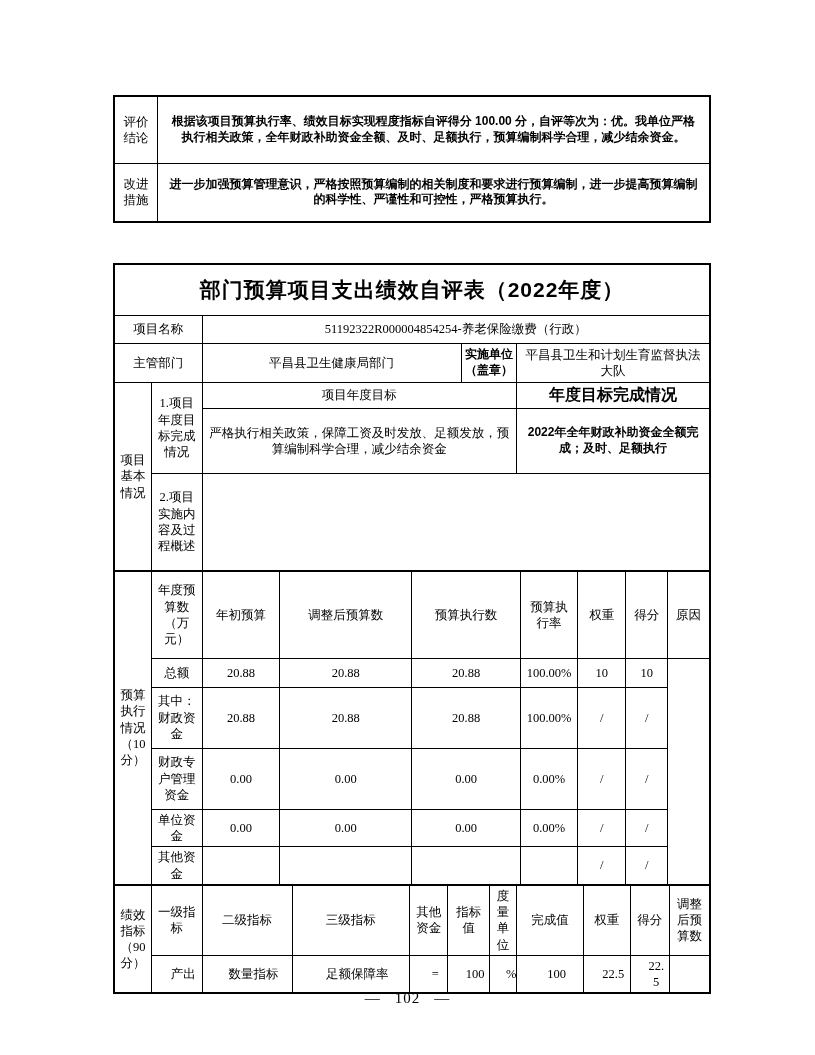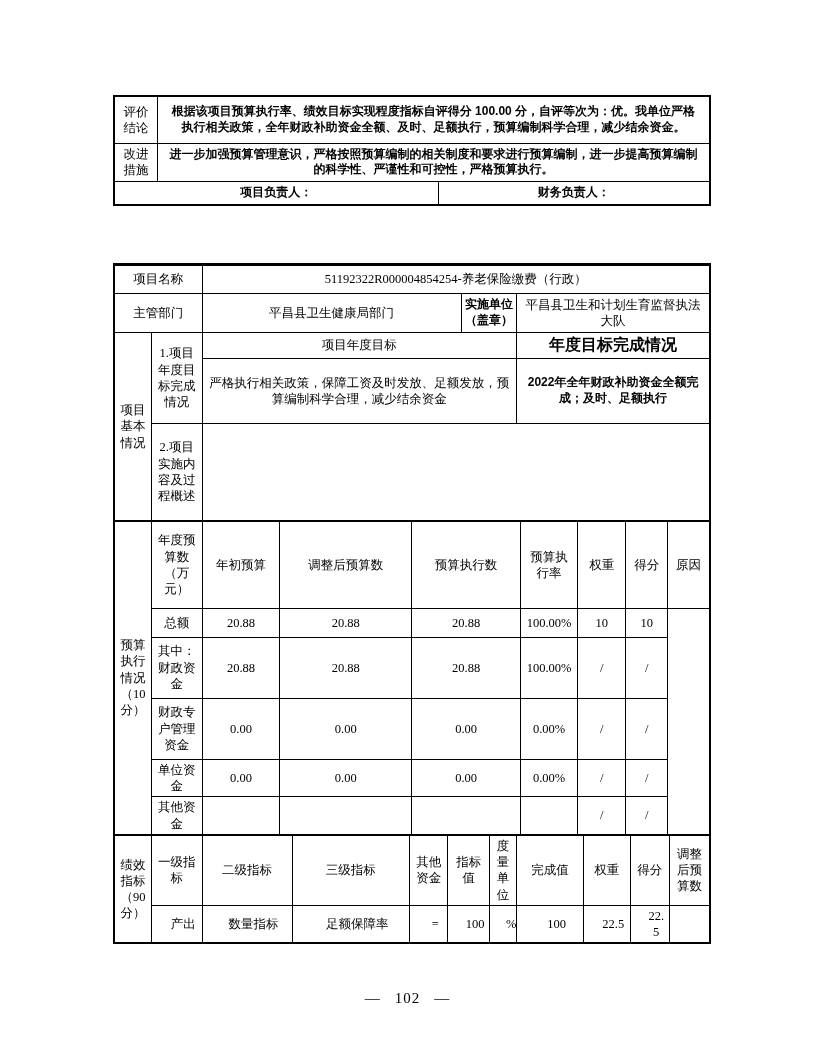--- a/index.html
+++ b/index.html
@@ -10,21 +10,21 @@
   .block{position:absolute;left:113px;width:594px;}
   .tbl-wrap{border:2px solid #000;background:#fff;}
   table.grid{width:100%;border-collapse:collapse;table-layout:fixed;border:hidden;}
   table.grid td{border:1px solid #000;text-align:center;vertical-align:middle;
     padding:2px 3px;font-size:12.5px;line-height:1.3;word-break:break-all;}
   .sep1{height:1px;background:#000;}
   .sep2{height:2px;background:#000;}
 
   
   #summary{top:95px;}
-  #summary td.lbl{font-size:12.5px;padding:2px 8px;}
+  #summary td.lbl{font-size:12.5px;padding:12px 8px;}
   #summary td.cnt{font-family:"Liberation Sans","DejaVu Sans",sans-serif;font-weight:bold;font-size:12px;padding:2px 8px;}
   #summary tr.r1 td{height:42px;}
   #summary tr.r2 td{height:38px;}
   #summary tr.r3 td{height:32px;}
   #summary tr.r4 td{height:18px;}
 
   
   #main{top:263px;}
   .title-row{height:50px;display:flex;align-items:center;justify-content:center;
     font-size:21px;font-weight:bold;letter-spacing:1px;
@@ -69,30 +69,27 @@
       </colgroup>
     <tbody>
       <tr class="r1">
         <td class="lbl">评价结论</td>
         <td class="cnt" colspan="2">根据该项目预算执行率、绩效目标实现程度指标自评得分 100.00 分，自评等次为：优。我单位严格执行相关政策，全年财政补助资金全额、及时、足额执行，预算编制科学合理，减少结余资金。</td>
       </tr>
       <tr class="r3">
         <td class="lbl">改进措施</td>
         <td class="cnt" colspan="2">进一步加强预算管理意识，严格按照预算编制的相关制度和要求进行预算编制，进一步提高预算编制的科学性、严谨性和可控性，严格预算执行。</td>
       </tr>
-      <tr class="r4">
-        <td class="cnt" colspan="2">项目负责人：</td>
-        <td class="cnt">财务负责人：</td>
-      </tr>
     </tbody>
   </table>
 </div>
 
 <div class="block tbl-wrap" id="main">
 
+  <div class="title-row">部门预算项目支出绩效自评表（2022年度）</div>
   <div class="sep1"></div>
 
   <table class="grid">
     <colgroup>
       <col style="width:36px">
         <col style="width:50px">
         <col style="width:256px">
       <col style="width:55px">
         <col style="width:190px">
     </colgroup>

